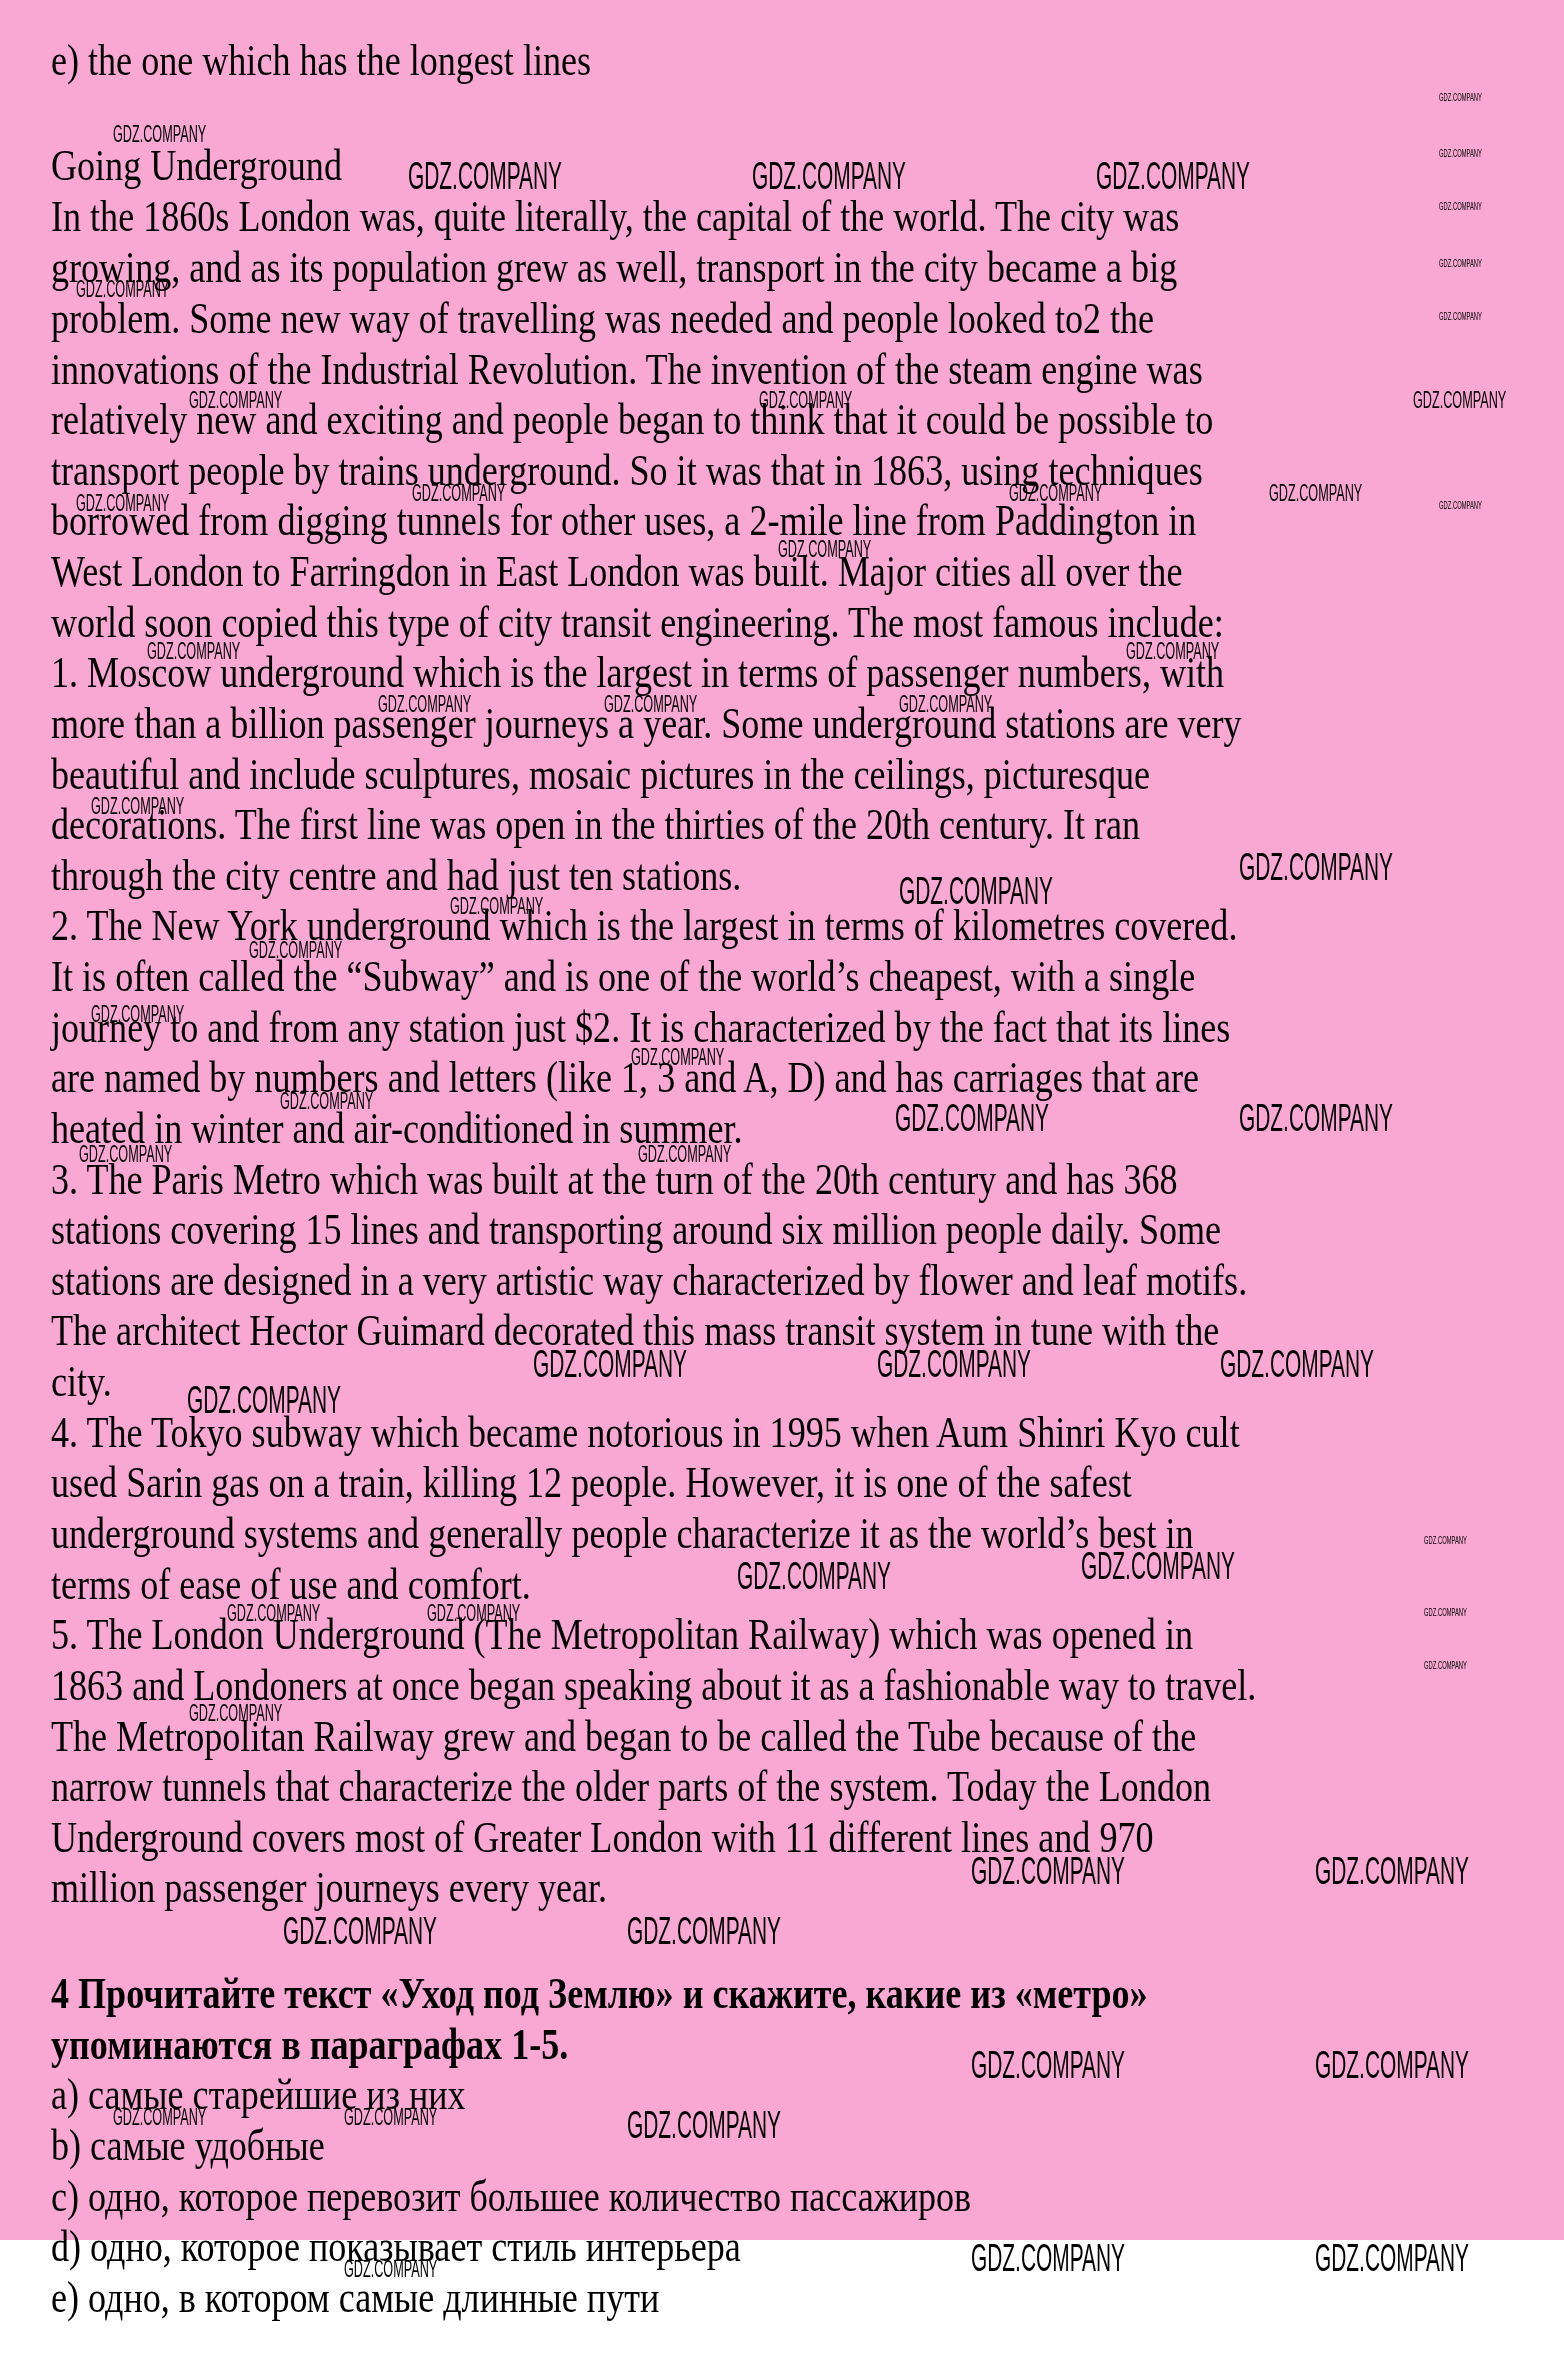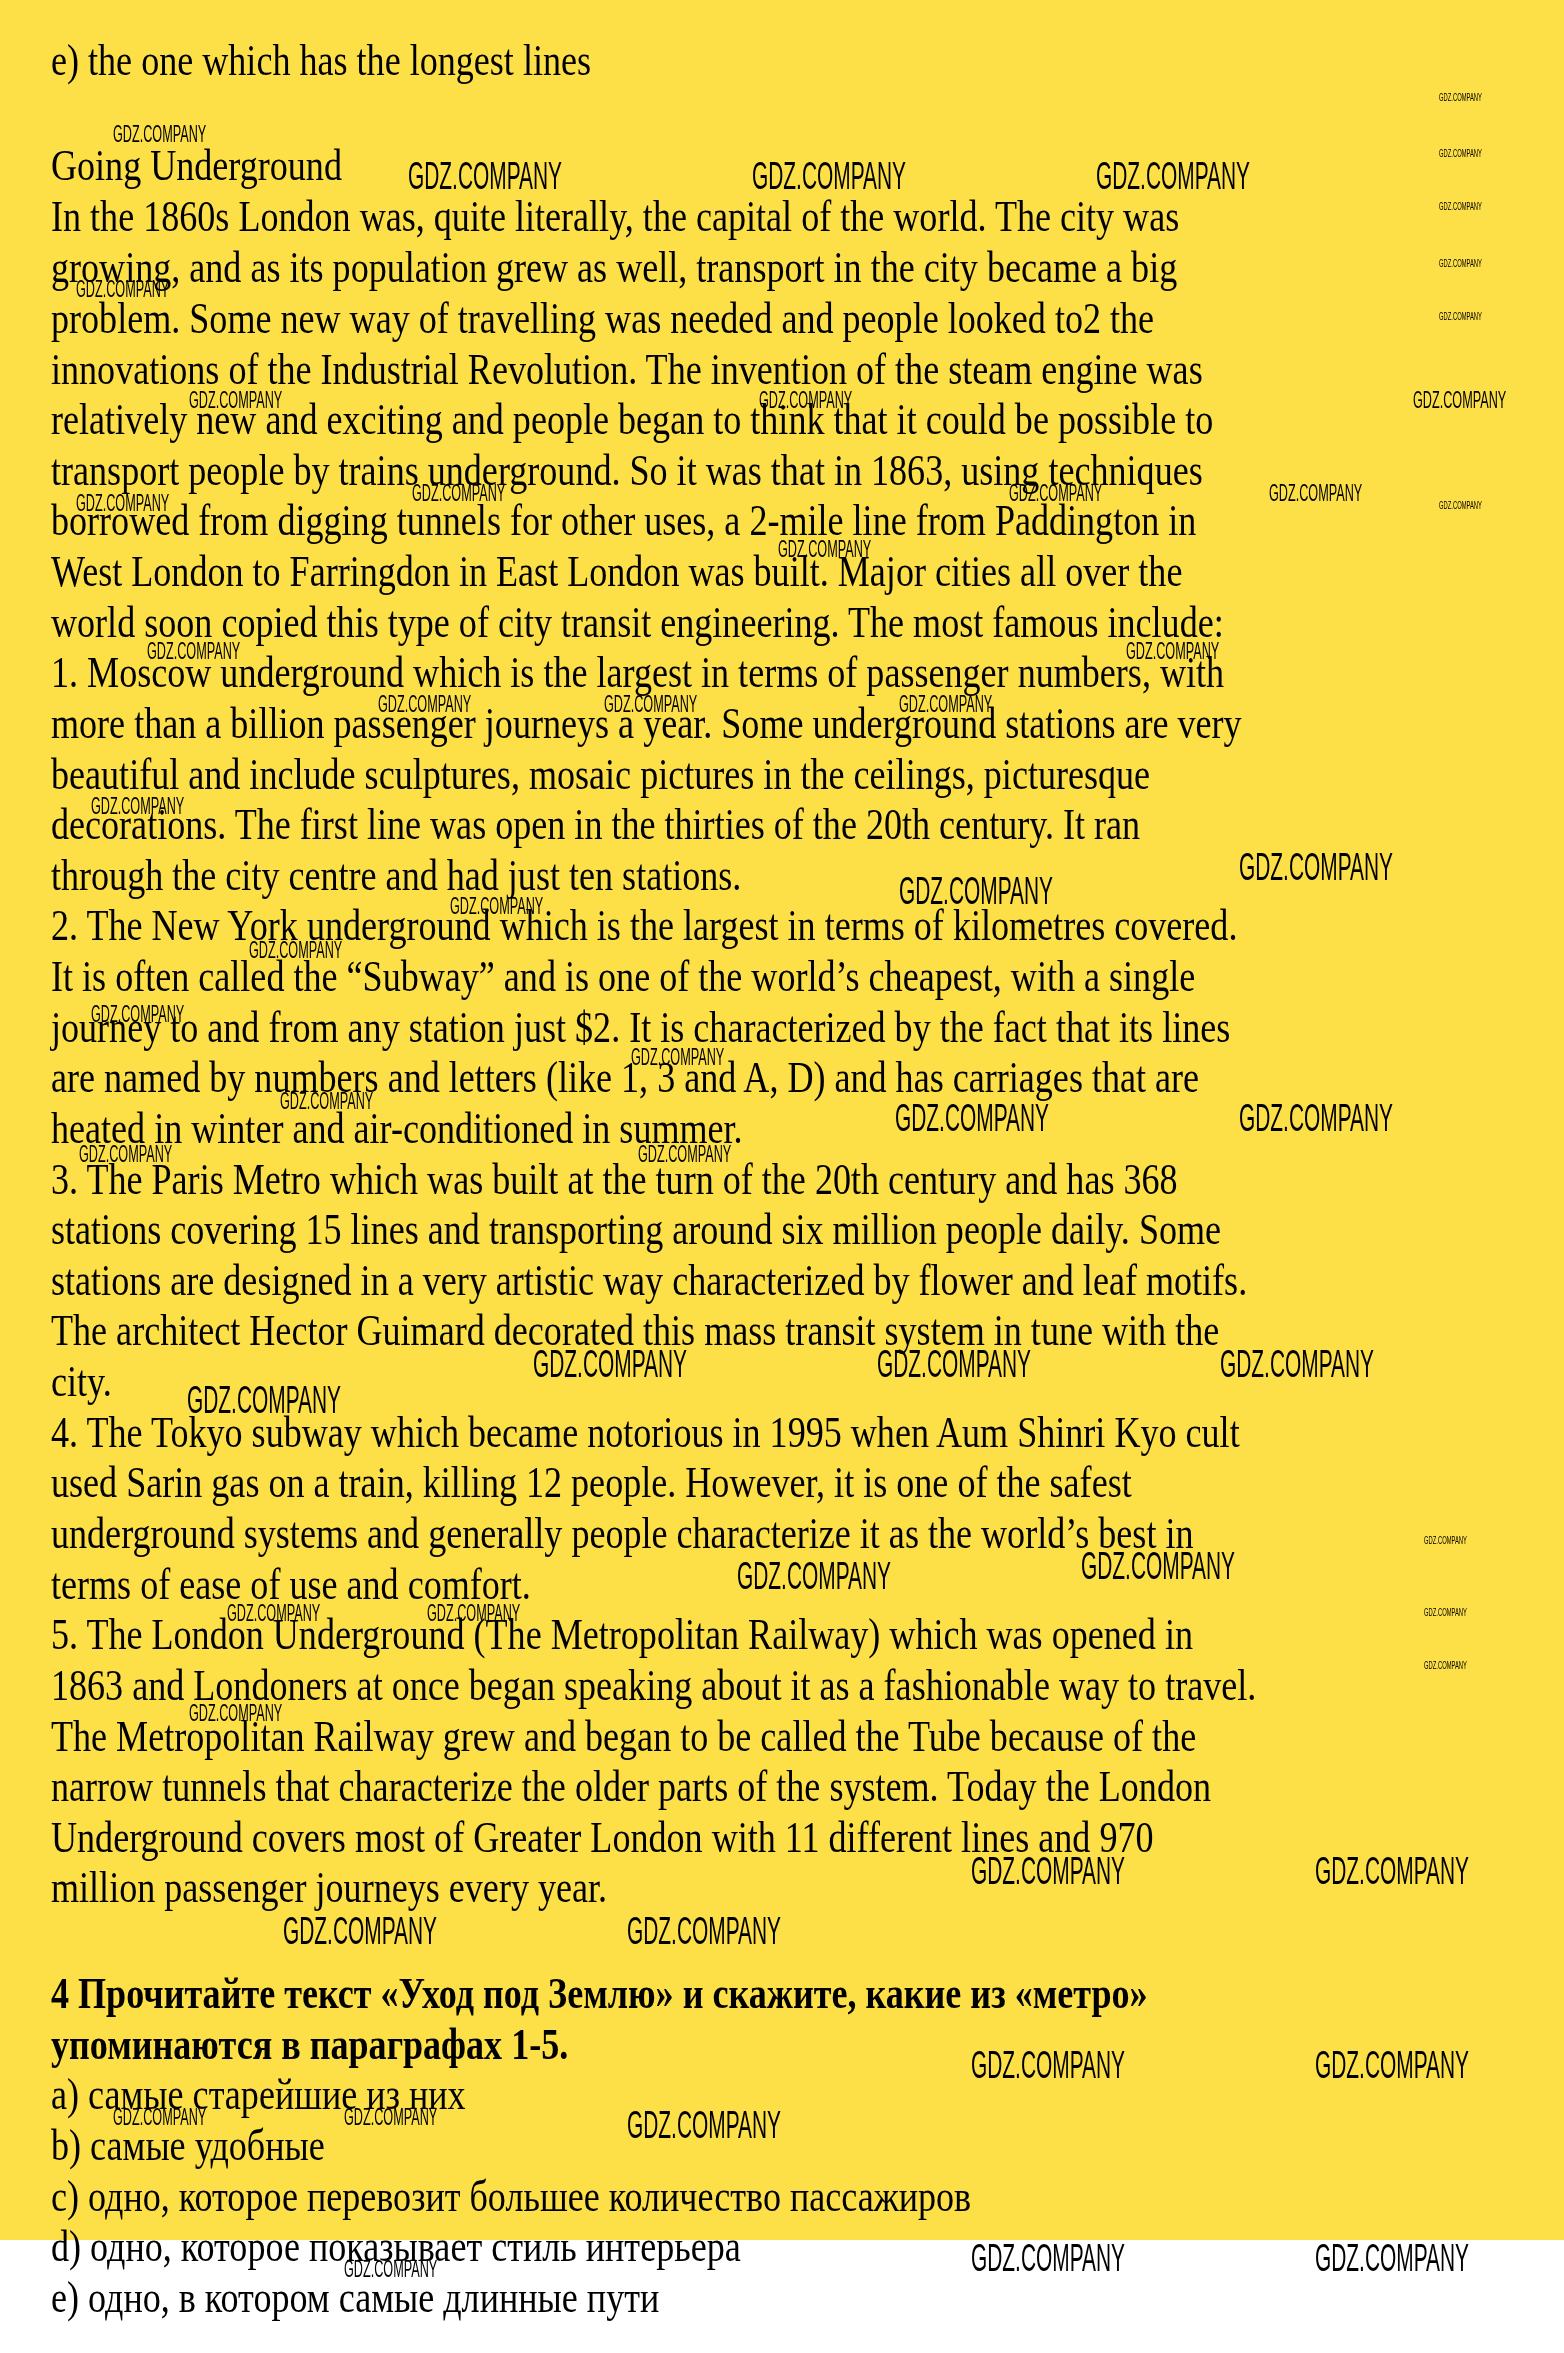--- a/index.html
+++ b/index.html
@@ -1,17 +1,17 @@
 <!DOCTYPE html>
 <html style="font-size:12px"><head>
 <meta charset="utf-8">
 <style>
   html, body { margin:0; padding:0; background:#ffffff; }
   body { width:1565px; height:2354px; position:relative; overflow:hidden; }
-  .page { position:absolute; left:0; top:0; width:1565px; height:2240px; background:#fde047; }
+  .page { position:absolute; left:0; top:0; width:1565px; height:2240px; background:#f9a8d4; }
   .line {
     position:absolute; left:51px;
     font-family:"Liberation Serif", serif;
     font-size:44px; line-height:1; color:#000;
     white-space:nowrap;
     transform-origin:0 0;
     transform:scaleX(0.82);
   }
   .bold { font-weight:bold; }
   .wm {

